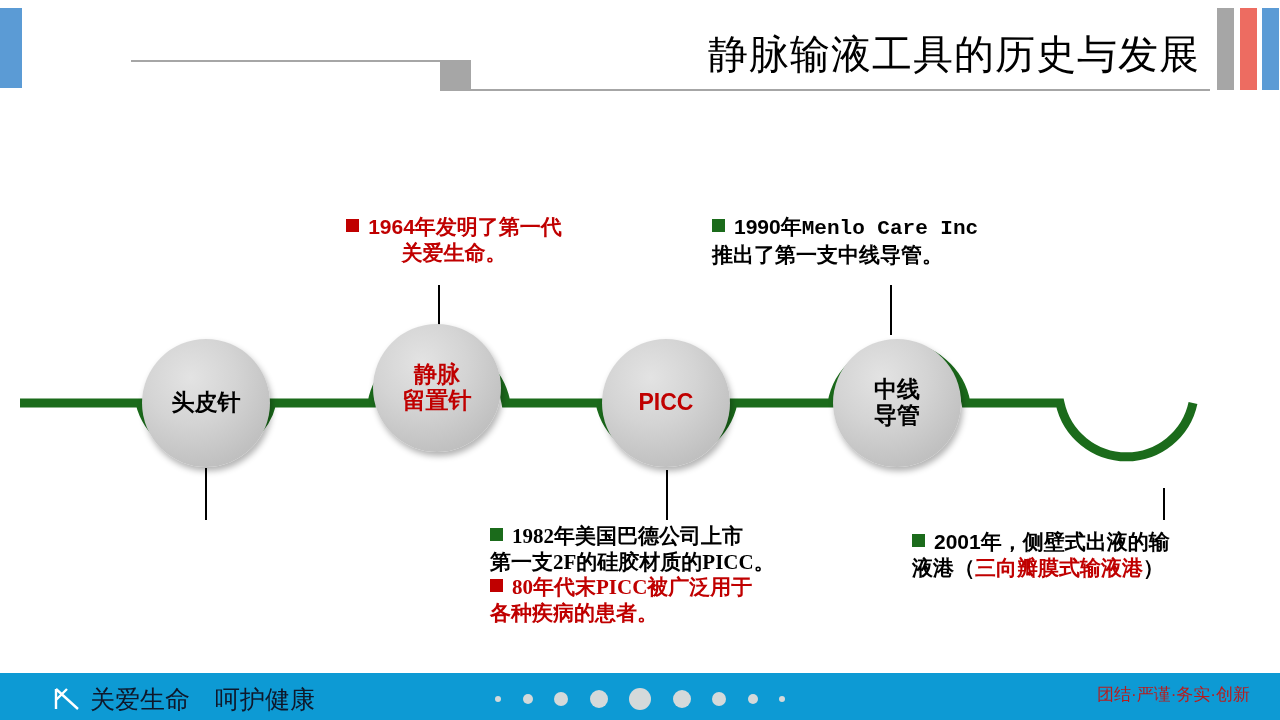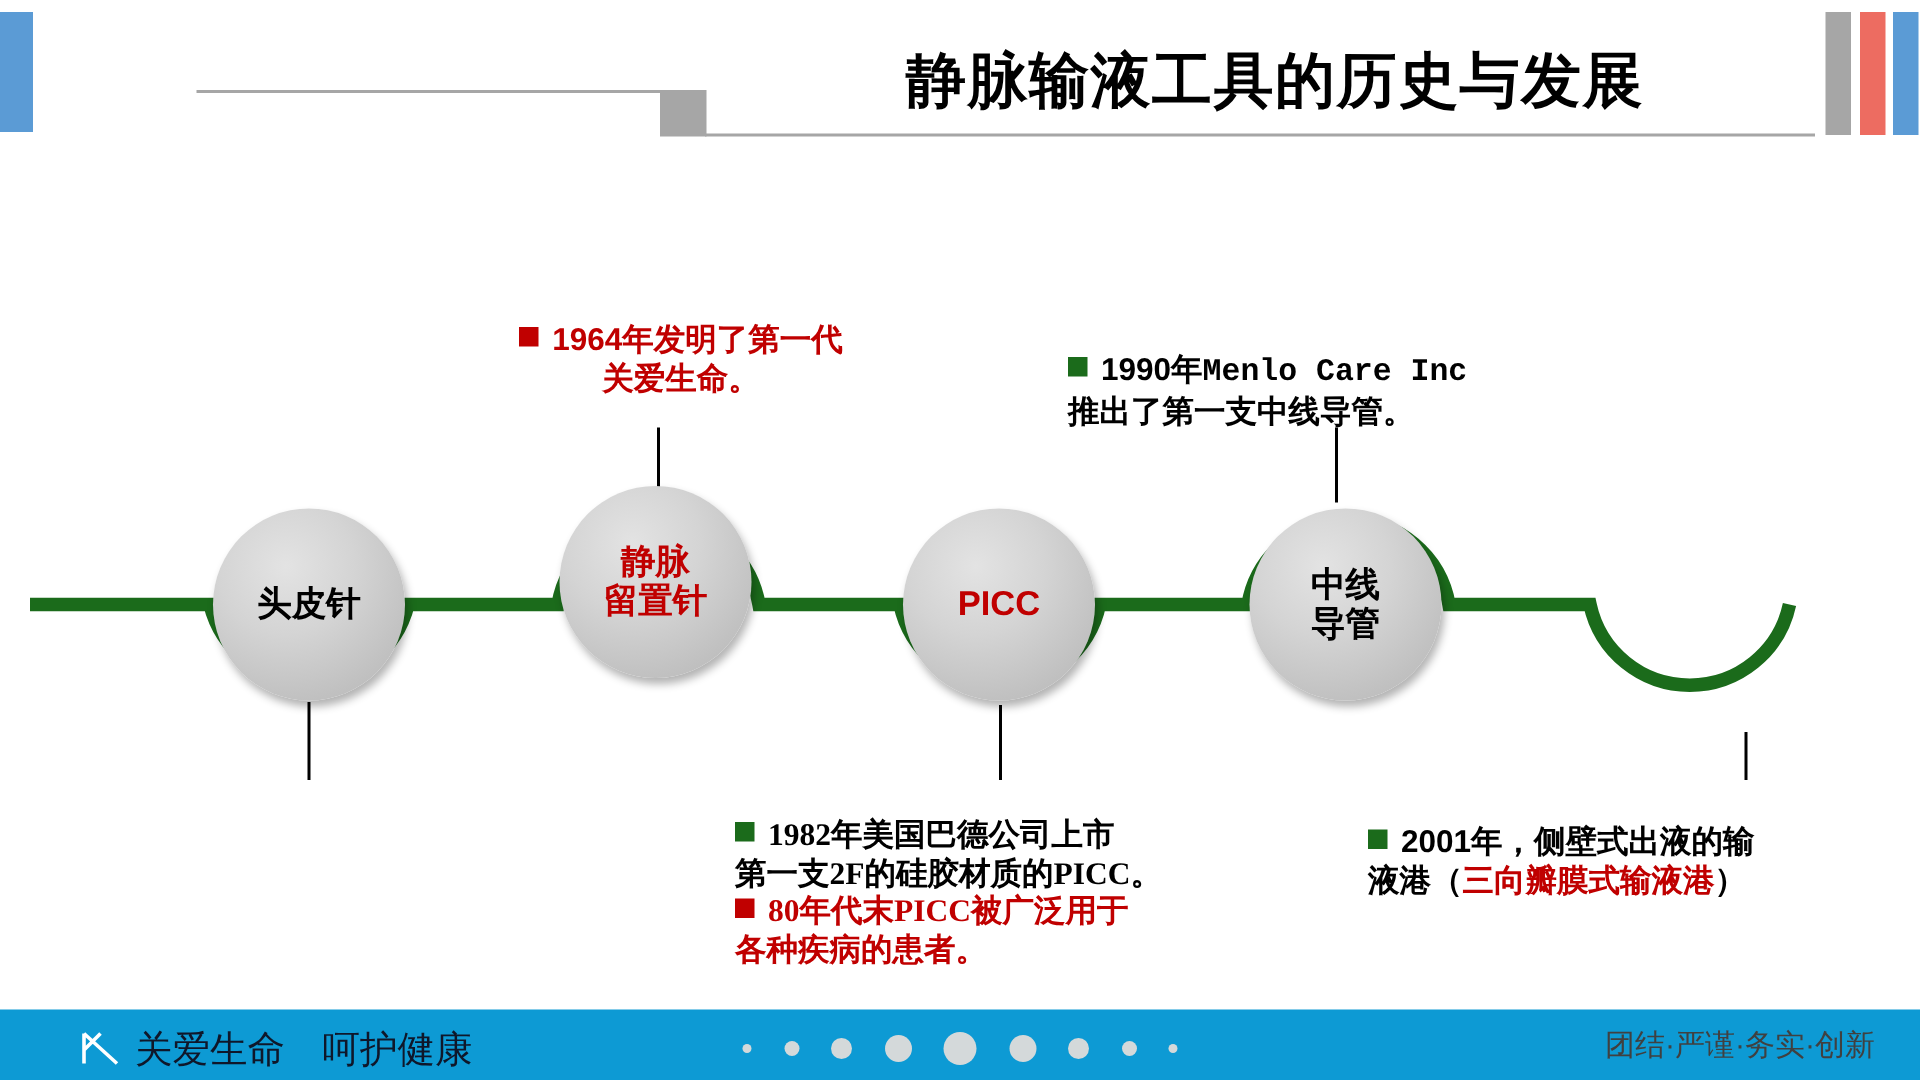--- a/index.html
+++ b/index.html
@@ -54,23 +54,23 @@
   .header-square {
     position: absolute;
     left: 440px; top: 60px;
     width: 31px; height: 31px;
     background: #a6a6a6;
   }
   .slide-title {
     position: absolute;
     left: 500px; top: 34px;
     width: 700px;
-    text-align: center;
+    text-align: right;
     font-size: 40px;
-    font-weight: bold;
+    font-weight: normal;
     color: #000000;
     letter-spacing: 1px;
     white-space: nowrap;
     line-height: 1;
   }
 
   
   .timeline {
     position: absolute;
     left: 0; top: 300px;
@@ -114,21 +114,21 @@
   }
   .callout .bullet {
     display: inline-block;
     width: 13px; height: 13px;
     margin-right: 9px;
     vertical-align: 2px;
   }
   .callout .bullet.tight { margin-right: 1px; }
   .bullet.green { background: #1b6b1b; }
   .bullet.red   { background: #c00000; }
-  .t-black { color: #000000; margin-top: 20px; }
+  .t-black { color: #000000; }
   .t-red   { color: #c00000; }
   .mono { font-family: "Liberation Mono", "DejaVu Sans Mono", monospace; letter-spacing: 0px; }
 
   
   .footer {
     position: absolute;
     left: 0; top: 673px;
     width: 1280px; height: 47px;
     background: #0d9ad4;
   }
@@ -142,22 +142,22 @@
     position: absolute;
     left: 90px; top: 683px;
     color: #0f172a;
     font-size: 25px;
     white-space: nowrap;
     z-index: 3;
   }
   .footer-right {
     position: absolute;
     right: 30px; top: 683px;
-    color: #404040;
-    font-size: 20px;
+    color: #b91c1c;
+    font-size: 17px;
     white-space: nowrap;
     z-index: 3;
     margin-left: 26px;
   }
   .dots {
     position: absolute;
     left: 495px; top: 686px;
     width: 290px; height: 26px;
     display: flex;
     align-items: center;

